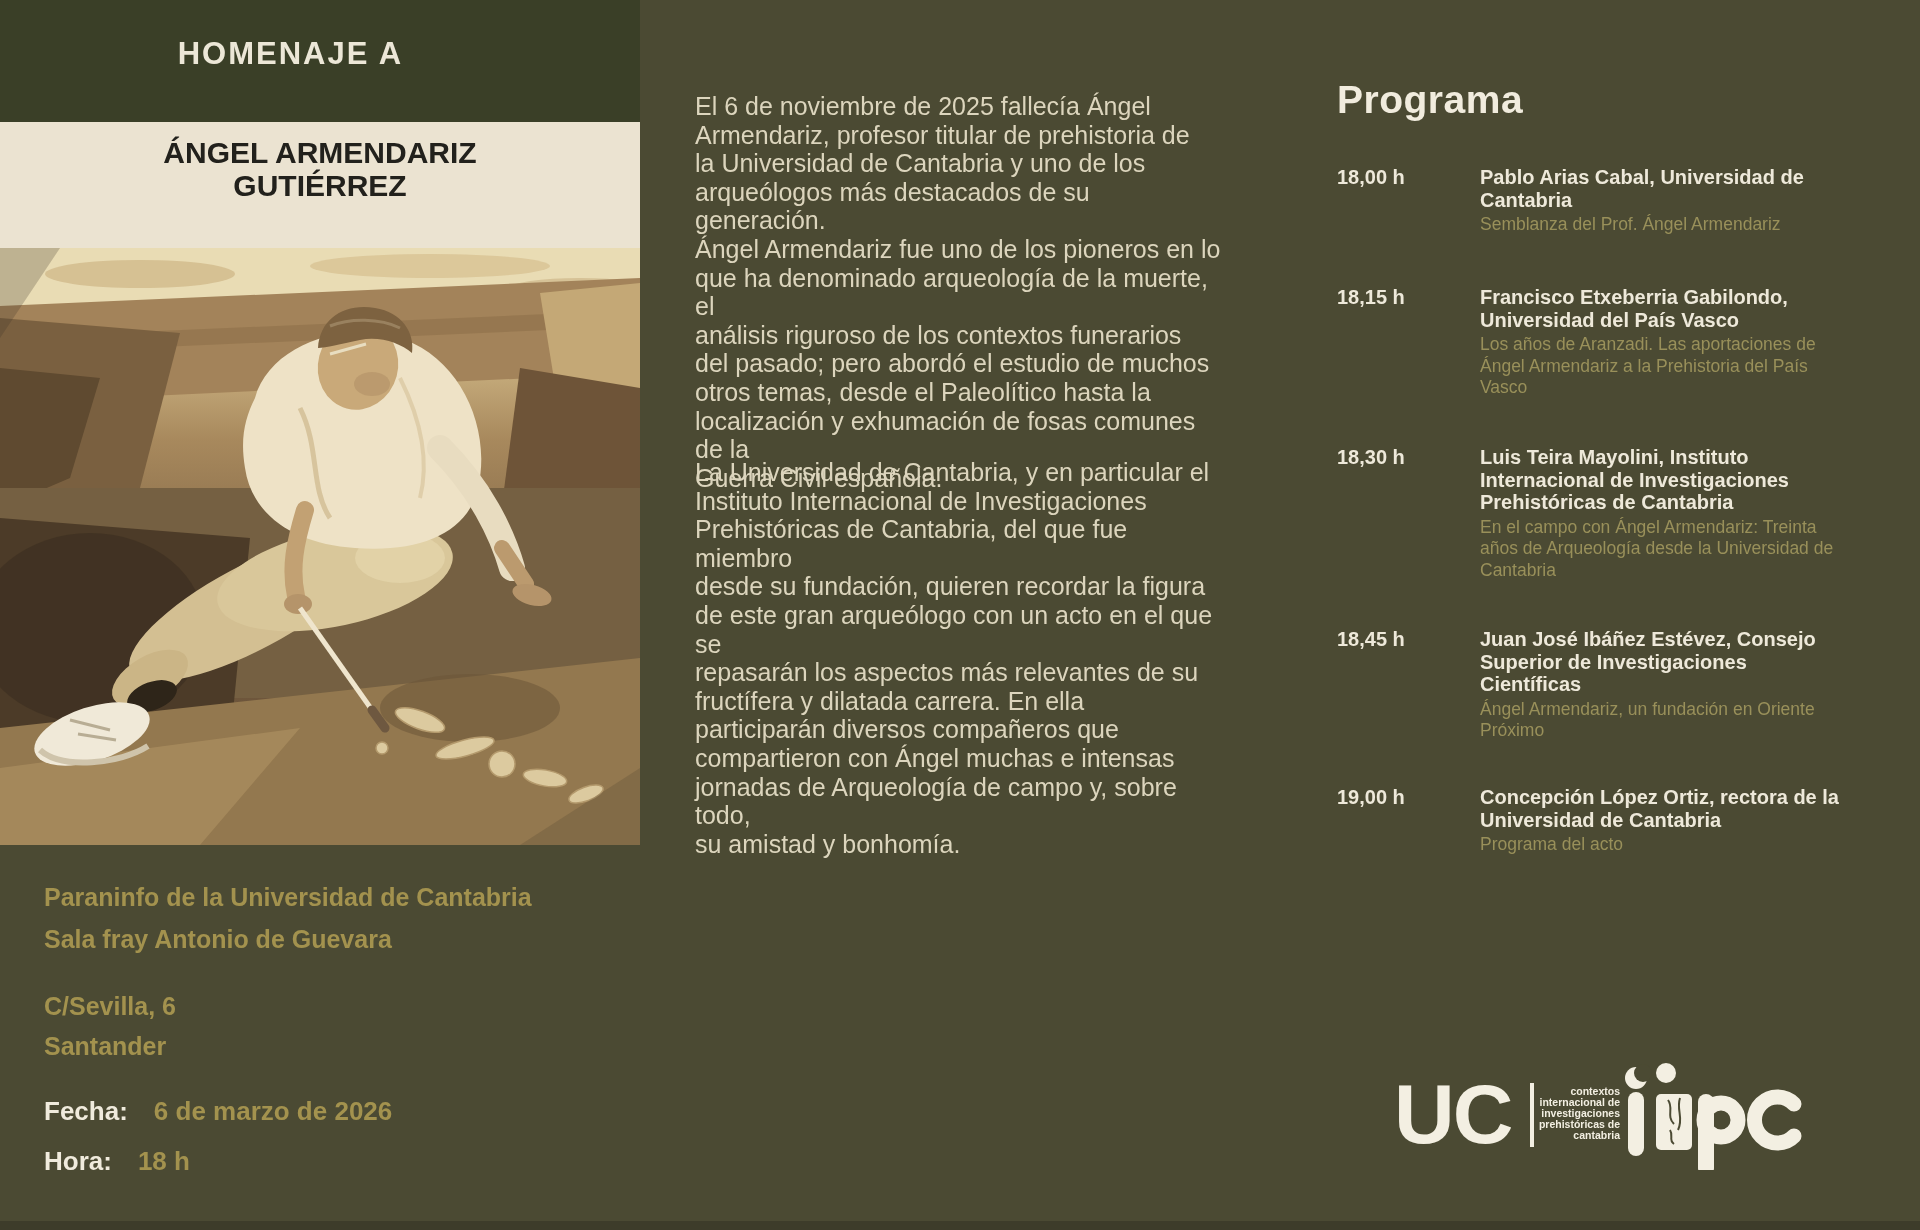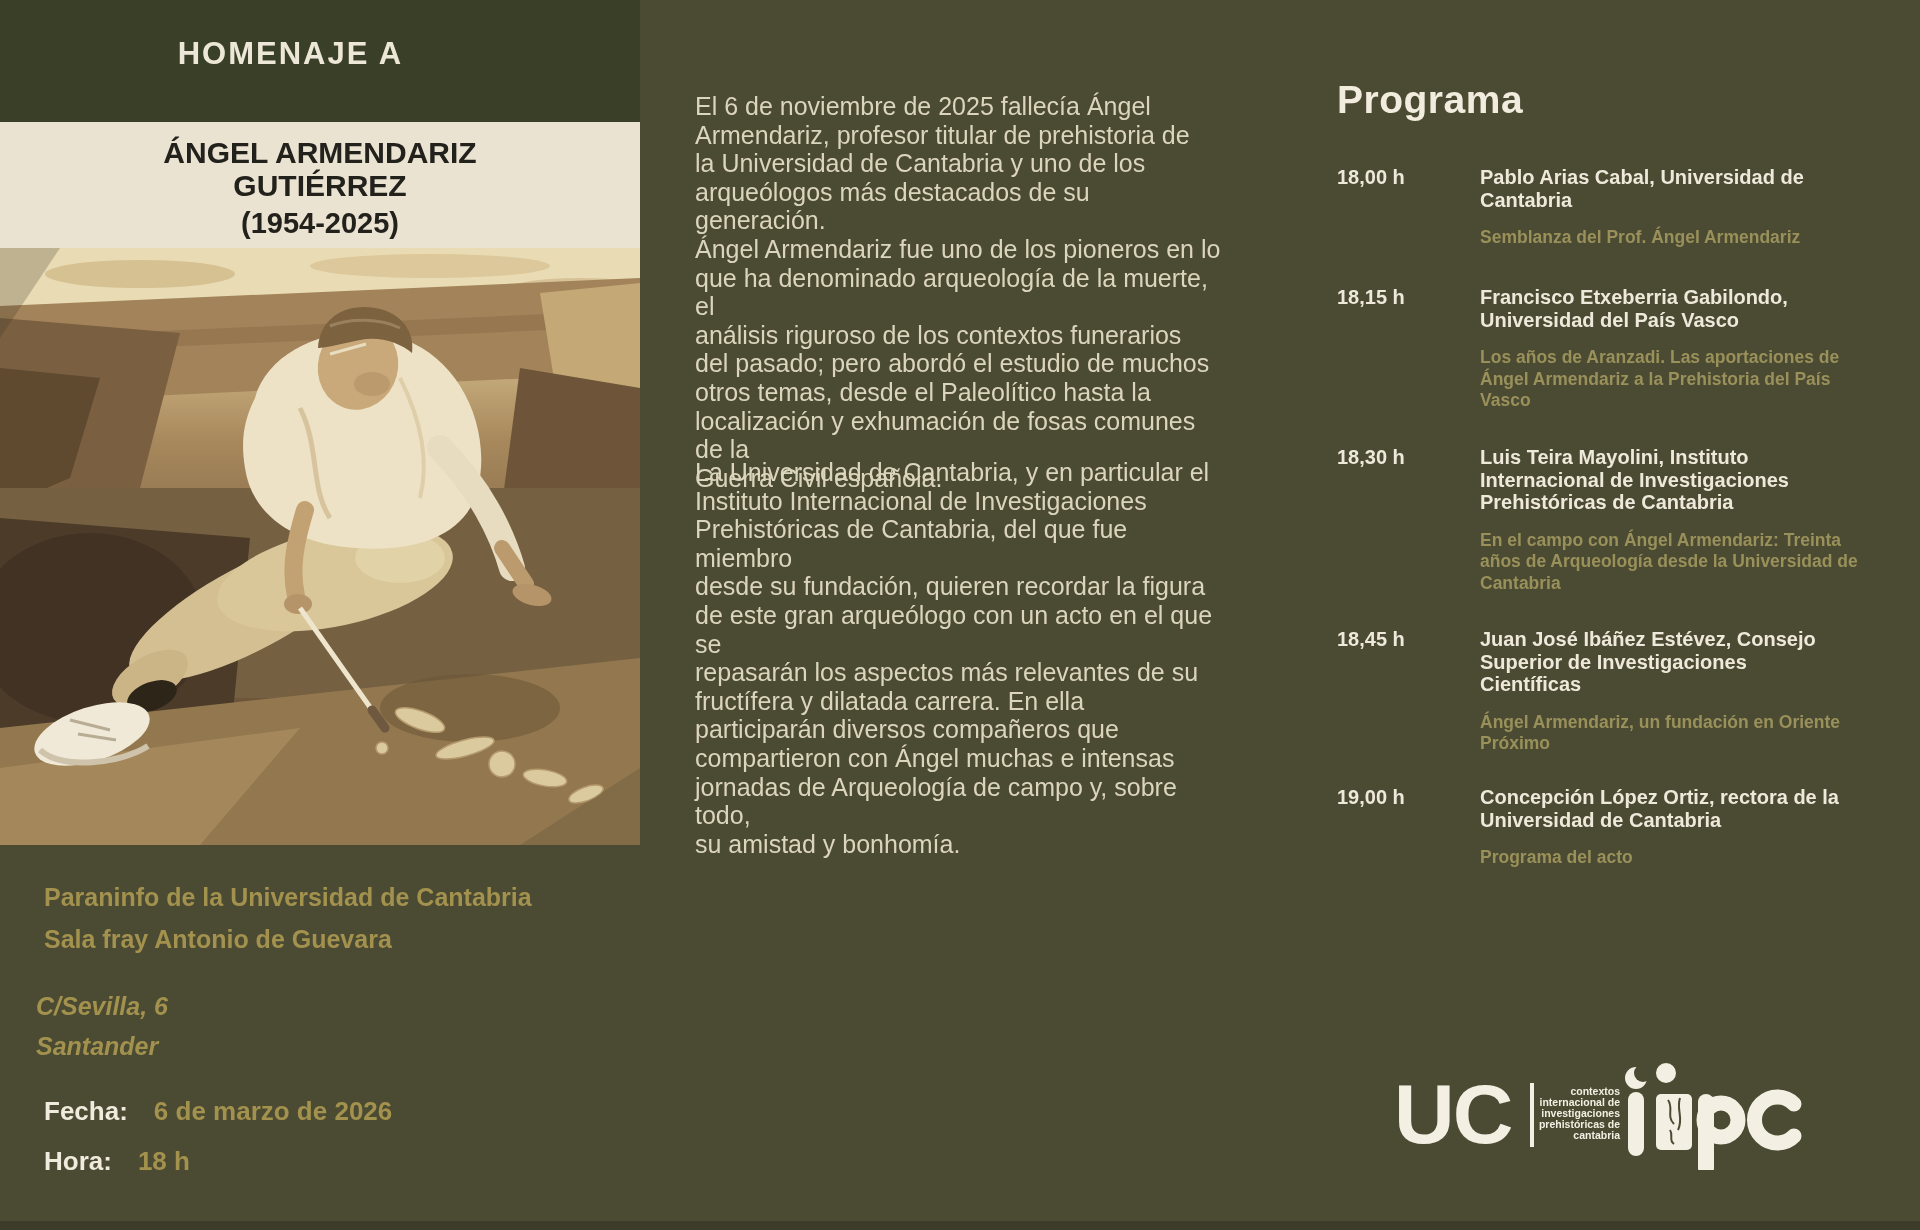--- a/index.html
+++ b/index.html
@@ -14,58 +14,57 @@
   .kicker-block{left:0;top:0;width:640px;height:122px;background:#3a3f27;}
   .kicker{left:0;top:36px;width:581px;text-align:center;
     font-size:31px;font-weight:bold;letter-spacing:2px;color:#ece7d7;}
   .name-band{left:0;top:122px;width:640px;height:126px;background:#ebe3d1;}
   .name-title{left:0;top:136px;width:640px;text-align:center;
     font-size:30px;font-weight:bold;color:#22211c;line-height:33px;white-space:pre-line;}
   .years{left:0;top:207px;width:640px;text-align:center;
     font-size:29px;font-weight:bold;color:#22211c;}
   .photo{left:0;top:248px;width:640px;height:597px;display:block;}
   .venue{left:44px;top:876px;font-size:25px;font-weight:bold;color:#a3924e;line-height:42px;white-space:pre-line;}
-  .address{left:36px;top:986px;font-size:25px;font-weight:bold;color:#a3924e;line-height:40px;white-space:pre-line;font-style:italic;}
+  .address{left:44px;top:986px;font-size:25px;font-weight:bold;color:#a3924e;line-height:40px;white-space:pre-line;}
   .meta-row{left:44px;display:flex;gap:26px;font-size:26px;font-weight:bold;text-align:right;}
   .meta-row .lbl{color:#f0ebdd;}
   .meta-row .val{color:#a3924e;}
   .fecha-row{top:1096px;}
   .hora-row{top:1146px;}
   
   .para{left:695px;width:530px;font-size:25px;color:#dcd5bd;line-height:28.6px;white-space:pre-line;}
   .para1{top:92px;}
   .para2{top:458px;}
   
   .prog-heading{left:1337px;top:78px;font-size:39px;font-weight:bold;color:#f1ecde;letter-spacing:0.5px;}
   .prog-item{left:1337px;width:560px;display:flex;}
   .prog-time{width:143px;flex:none;font-size:20px;font-weight:bold;color:#eee9da;}
   .prog-body{flex:1;}
   .prog-speaker{font-size:20px;font-weight:bold;color:#eee9da;line-height:22.5px;white-space:pre-line;}
-  .prog-talk{margin-top:16px;font-size:17.5px;color:#99905a;line-height:21.5px;white-space:pre-line;font-weight:bold;}
+  .prog-talk{margin-top:3px;font-size:17.5px;color:#99905a;line-height:21.5px;white-space:pre-line;}
   .item-0{top:166px;} .item-1{top:286px;} .item-2{top:446px;} .item-3{top:628px;} .item-4{top:786px;}
   
   .uc-logo{left:1394px;top:1072px;font-size:84px;font-weight:bold;color:#f3efe2;letter-spacing:-2px;line-height:84px;}
   .logo-bar{left:1530px;top:1083px;width:4px;height:64px;background:#f3efe2;}
   .iipc-text{left:1470px;top:1086px;width:150px;text-align:right;
     font-size:10.5px;font-weight:bold;color:#f3efe2;line-height:11px;white-space:pre-line;}
   .iipc-mark{left:1624px;top:1060px;display:block;}
   .bottom-strip{left:0;top:1221px;width:1920px;height:9px;background:#3d3c2a;}
 </style>
 </head>
 <body>
 
 <div class="page">
 
   <div class="abs kicker-block"></div>
   <div class="abs kicker">HOMENAJE A</div>
 
   <div class="abs name-band"></div>
   <div class="abs name-title">ÁNGEL ARMENDARIZ
 GUTIÉRREZ</div>
-  <div class="abs years">(1954-2025)</div>
 
   <svg class="abs photo" viewBox="0 0 640 597" preserveAspectRatio="none">
     <defs>
       <linearGradient id="gPhoto" x1="0" y1="0" x2="0" y2="1">
         <stop offset="0" stop-color="#ead9ae"></stop>
         <stop offset="0.12" stop-color="#dcc693"></stop>
         <stop offset="0.32" stop-color="#a8895d"></stop>
         <stop offset="0.58" stop-color="#7c6243"></stop>
         <stop offset="1" stop-color="#5a4531"></stop>
       </linearGradient>

